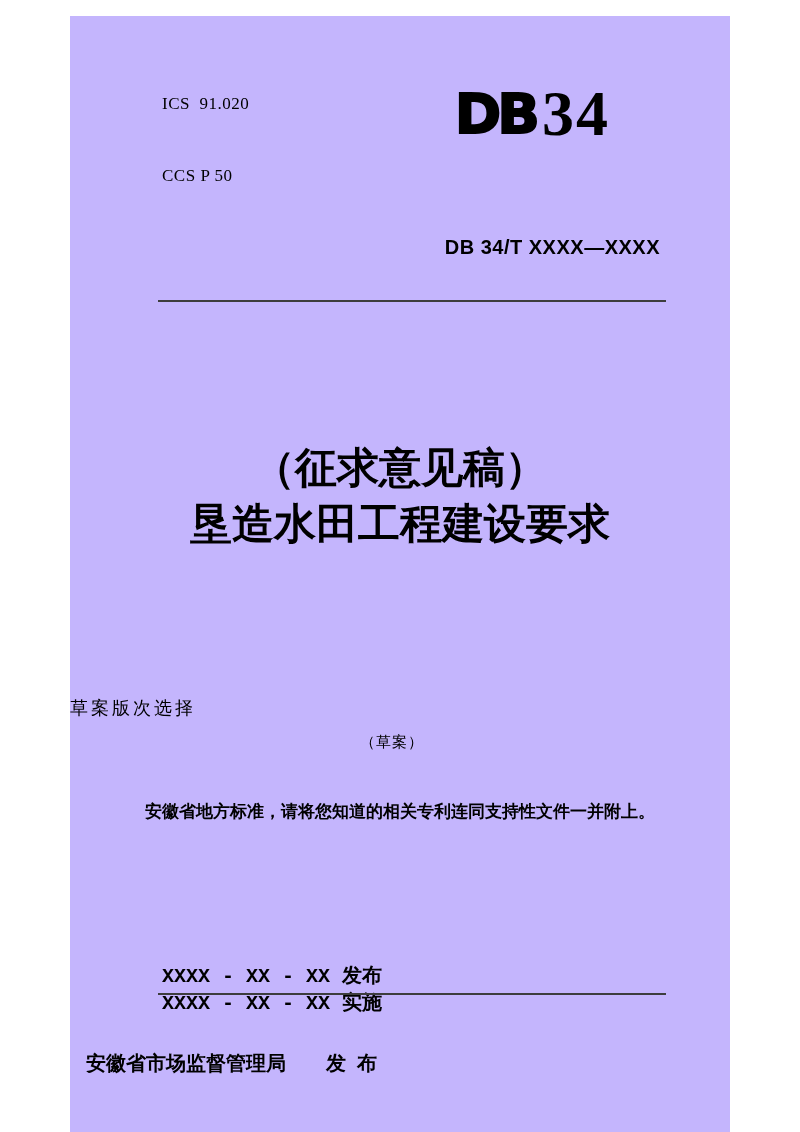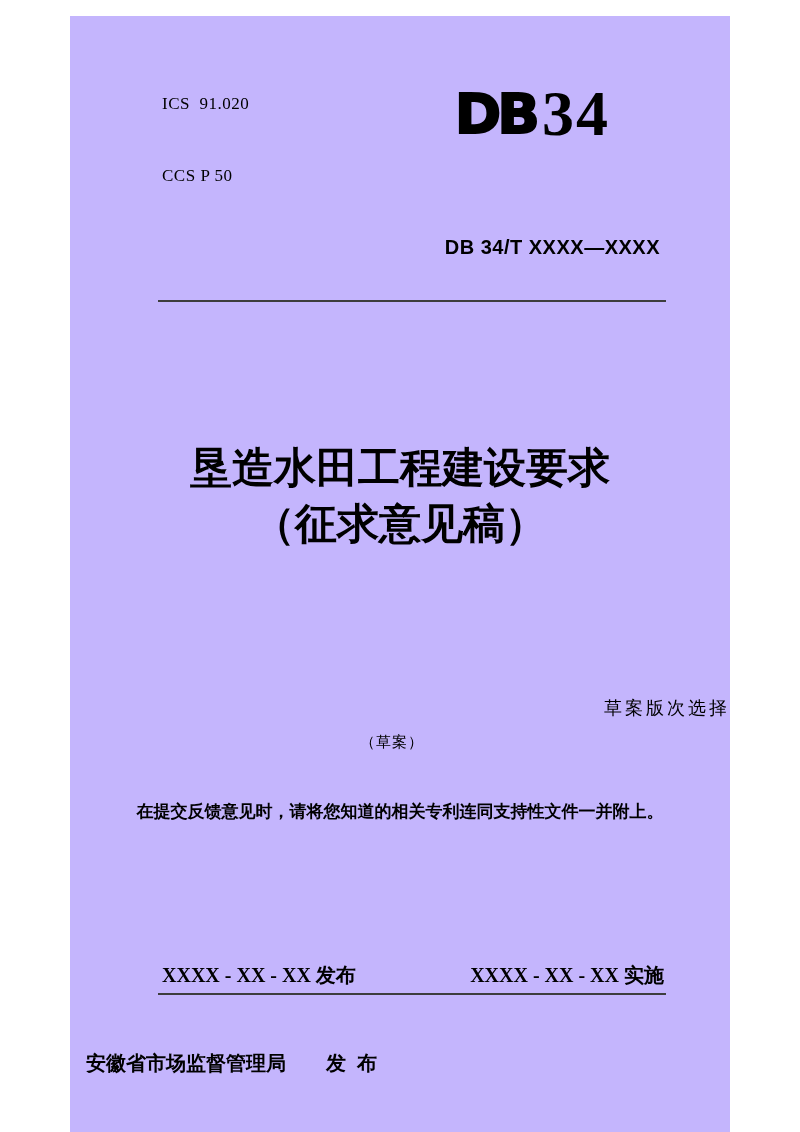--- a/index.html
+++ b/index.html
@@ -110,21 +110,21 @@
     text-align: center;
     font-family: "Liberation Serif", "DejaVu Serif", serif;
     font-size: 19px;
   }
 
   .draft-version {
     position: absolute;
     top: 680px;
     left: 0;
     right: 0;
-    text-align: right;
+    text-align: left;
     font-family: "Liberation Serif", "DejaVu Serif", serif;
     font-size: 18px;
     letter-spacing: 3px;
   }
 
   .draft {
     position: absolute;
     top: 717px;
     left: 0;
     right: 16px;
@@ -148,22 +148,23 @@
   
   .dates {
     position: absolute;
     top: 946px;
     left: 92px;
     right: 66px;
     display: flex;
     justify-content: space-between;
     font-weight: 700;
     font-size: 20px;
-    font-family: Liberation Serif, serif;
-    white-space: pre;
+    font-family: Liberation Mono, monospace;
+    white-space: pre;
+    flex-direction: column;
   }
 
   .publisher {
     position: absolute;
     top: 1034px;
     left: 16px;
     right: 0;
     text-align: left;
     font-weight: 700;
     font-size: 20px;
@@ -184,30 +185,30 @@
   <div class="logo">
     <span class="db">DB</span><span class="num">34</span>
   </div>
 
 
   <div class="doc-number">DB 34/T XXXX—XXXX</div>
 
   <div class="rule rule-top"></div>
 
   <div class="title">
+    <div>（征求意见稿）</div>
     <div>垦造水田工程建设要求</div>
-    <div>（征求意见稿）</div>
   </div>
 
 
   <div class="draft-version">草案版次选择</div>
 
   <div class="draft">（草案）</div>
 
-  <div class="patent-notice">在提交反馈意见时，请将您知道的相关专利连同支持性文件一并附上。</div>
+  <div class="patent-notice">安徽省地方标准，请将您知道的相关专利连同支持性文件一并附上。</div>
 
   <div class="dates">
     <span>XXXX - XX - XX 发布</span>
     <span>XXXX - XX - XX 实施</span>
   </div>
 
   <div class="rule rule-bottom"></div>
 
   <div class="publisher">安徽省市场监督管理局　　发  布</div>
 

